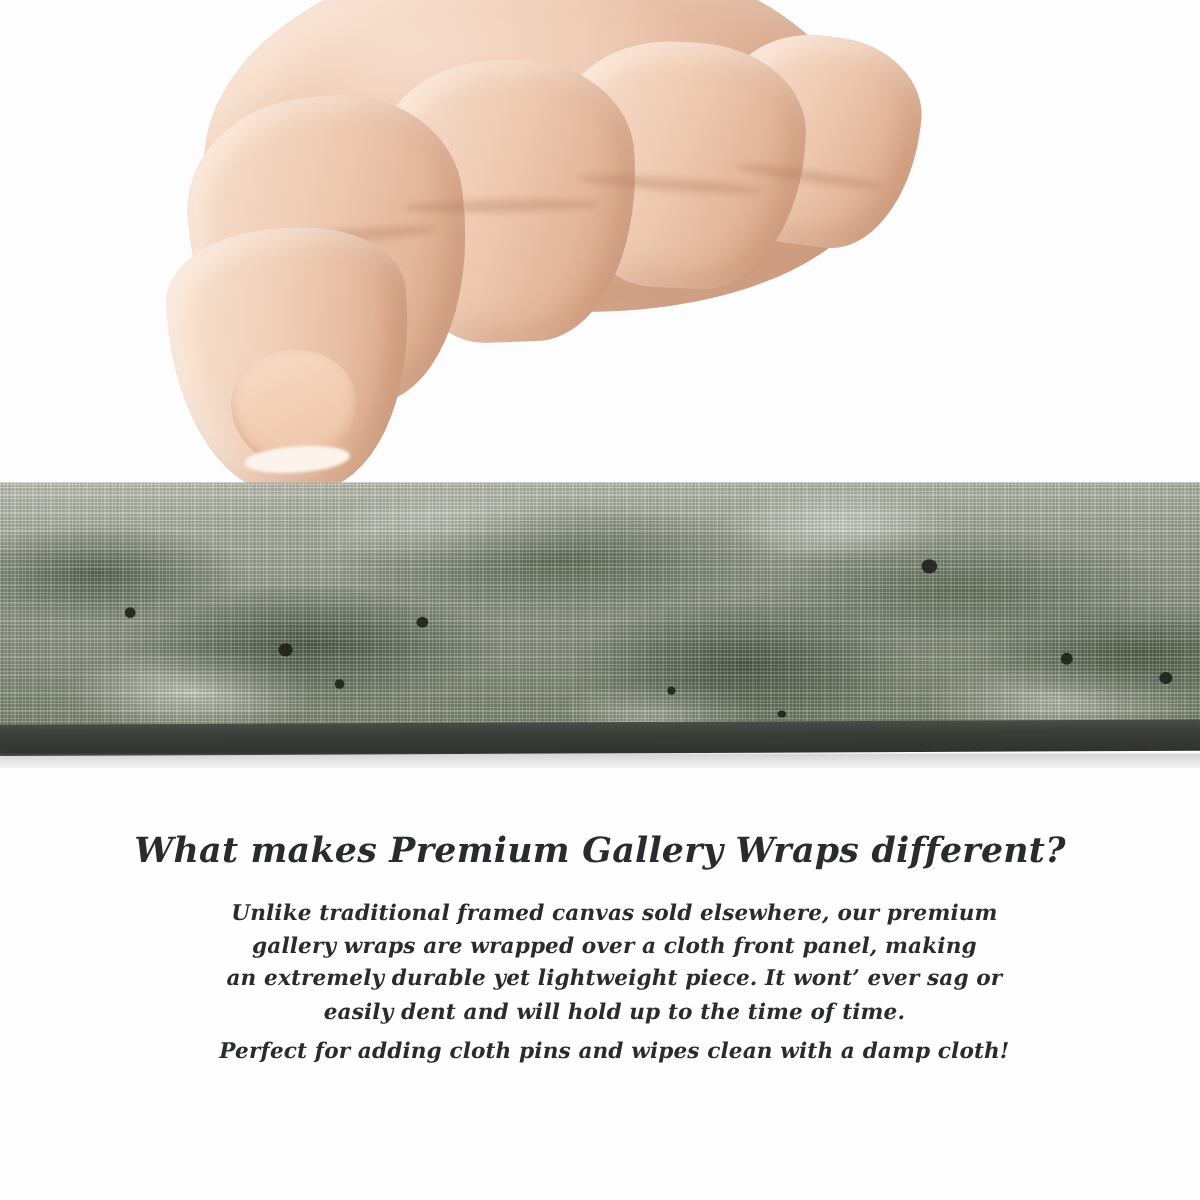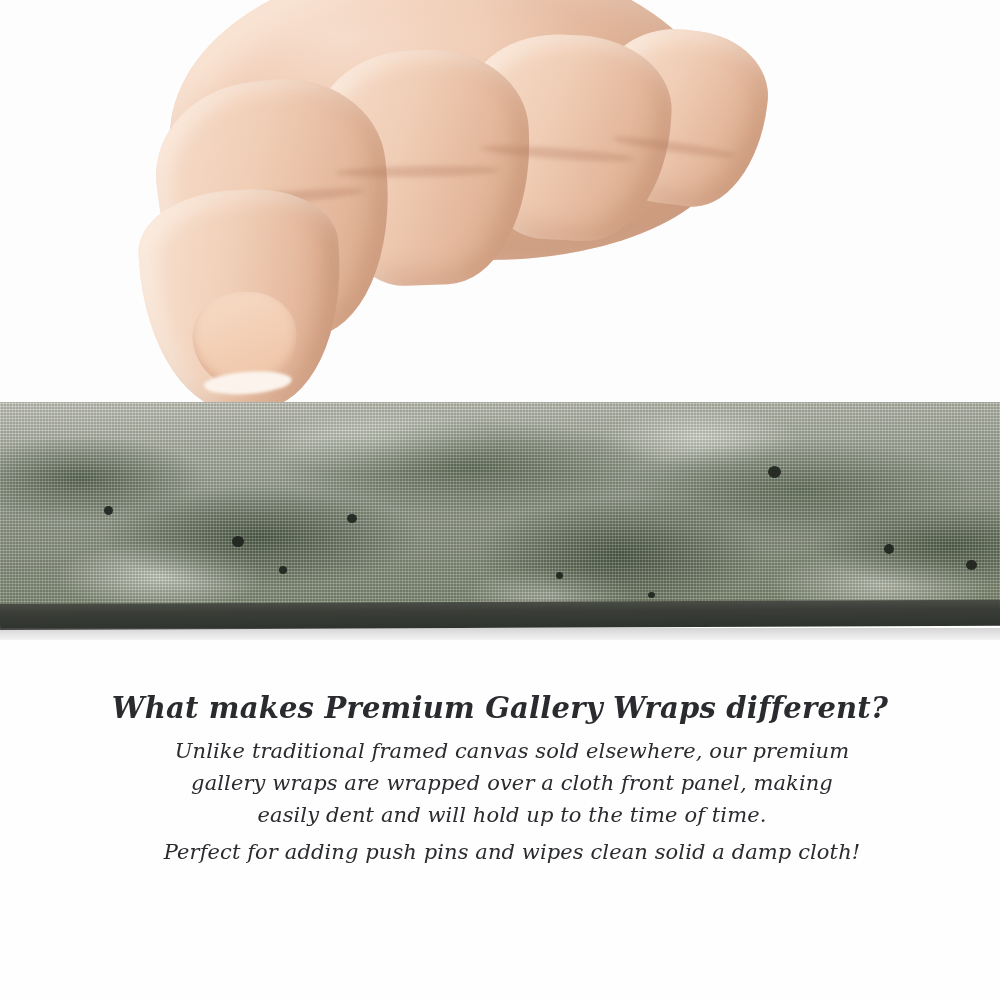--- a/index.html
+++ b/index.html
@@ -179,26 +179,26 @@
     width: 1000px;
     text-align: center;
     color: #2a2b2e;
     font-family: "DejaVu Serif", serif;
     font-style: italic;
   }
   .caption-title {
     font-size: 29px;
     font-weight: 700;
     letter-spacing: 0.2px;
-    margin: 0 0 8px 0;
+    margin: 0 0 20px 0;
     line-height: 1.3;
   }
   .caption-line {
-    font-size: 21px;
-    font-weight: 400;
+    font-size: 18px;
+    font-weight: 700;
     line-height: 1.52;
     margin: 0;
     letter-spacing: 0.1px;
     padding-left: 24px;
   }
   .caption-last {
     margin-top: 6px;
   }
 </style>
 </head>
@@ -238,17 +238,18 @@
     </div>
 
     <div class="strip-edge"></div>
     <div class="strip-shadow"></div>
   </div>
 
   <div class="caption">
     <p class="caption-title">What makes Premium Gallery Wraps different?</p>
     <p class="caption-line">Unlike traditional framed canvas sold elsewhere, our premium</p>
     <p class="caption-line">gallery wraps are wrapped over a cloth front panel, making</p>
+    <p class="caption-line">an extremely durable yet lightweight piece. It wont’ ever sag or</p>
     <p class="caption-line">easily dent and will hold up to the time of time.</p>
-    <p class="caption-line caption-last">Perfect for adding push pins and wipes clean solid a damp cloth!</p>
+    <p class="caption-line caption-last">Perfect for adding cloth pins and wipes clean with a damp cloth!</p>
   </div>
 
 </div>
 
 </body></html>

